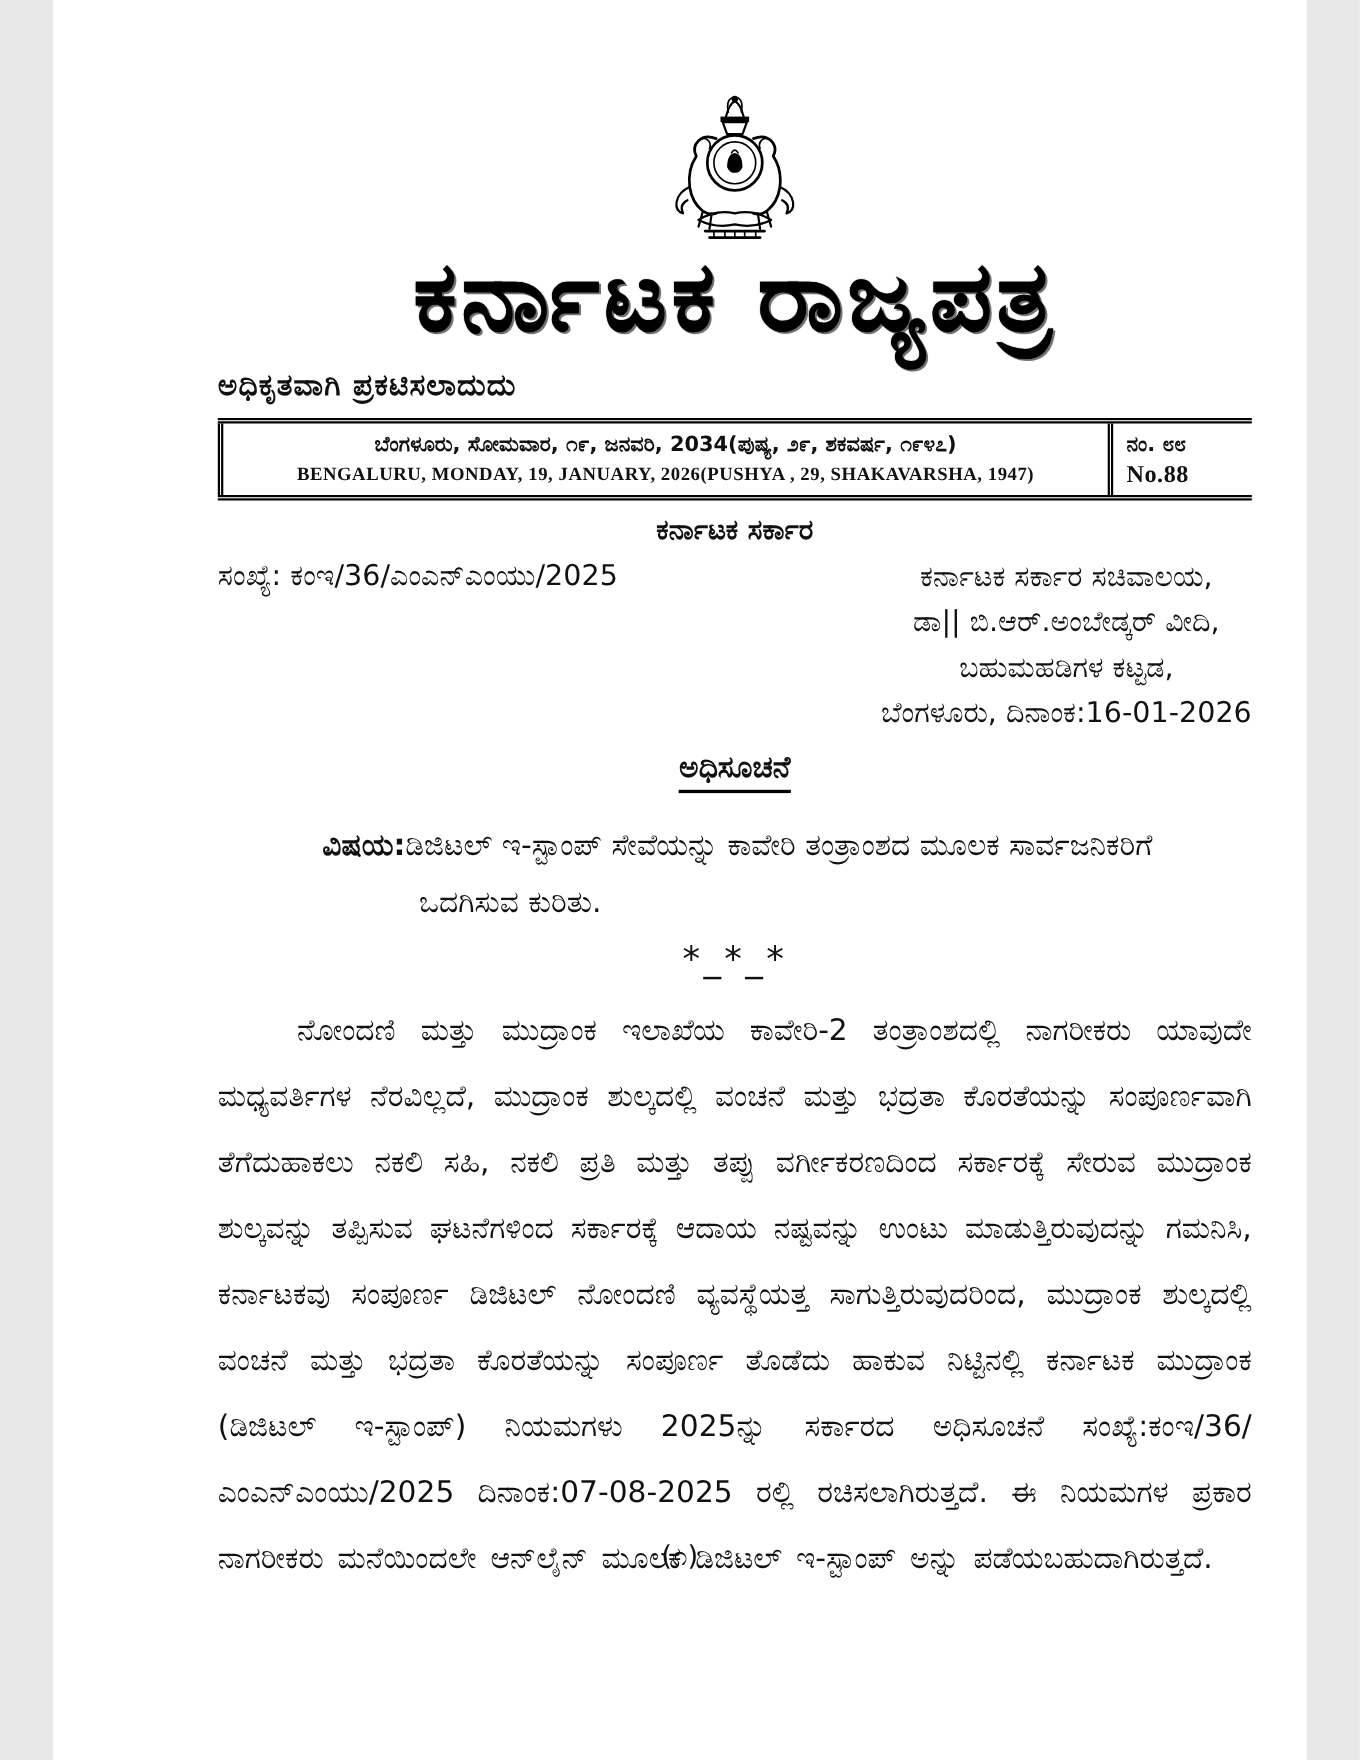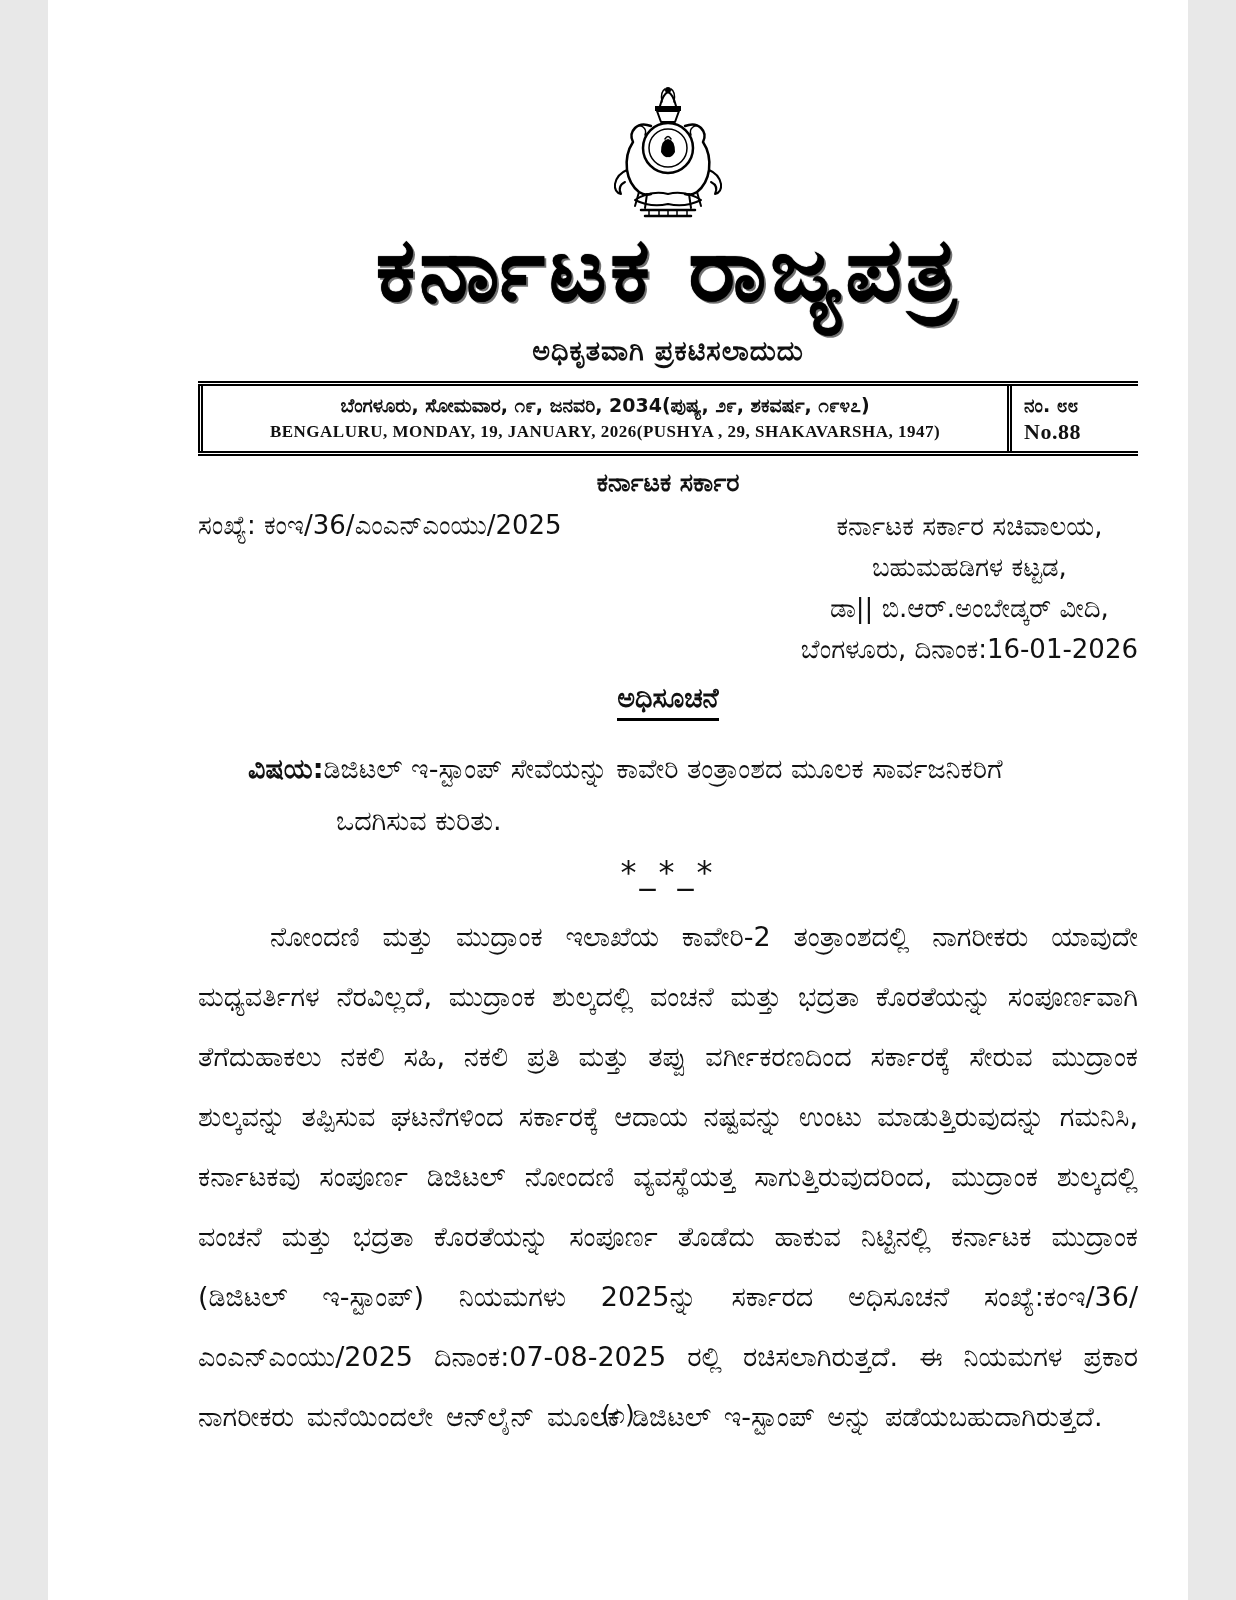--- a/index.html
+++ b/index.html
@@ -35,21 +35,21 @@
     font-size: 88px;
     line-height: 1.1;
     font-weight: bold;
     letter-spacing: 4px;
     color: #000;
     text-shadow: 0 0 1px #000, 2px 2px 0 rgba(0,0,0,0.55);
     white-space: nowrap;
   }
   .masthead-sub1 {
     margin-top: 16px;
-    text-align: center;
+    text-align: left;
     font-size: 27px;
     font-weight: bold;
     letter-spacing: 1px;
   }
   .masthead-sub2 {
     margin-top: 8px;
     text-align: center;
     font-size: 31px;
     font-weight: bold;
   }
@@ -116,21 +116,21 @@
   .notif-heading-wrap { margin-top: 14px; text-align: center; font-family: Liberation Mono, monospace; }
   .notif-heading {
     display: inline-block;
     font-size: 27px;
     font-weight: bold;
     border-bottom: 3px solid #000;
     padding-bottom: 3px;
   }
   .subject-block {
     margin-top: 22px;
-    margin-left: 50px;
+    margin-left: 95px;
     width: 745px;
     font-size: 27px;
     line-height: 52px;
     padding-left: 88px;
     text-indent: -88px;
   }
   .subject-label { font-weight: bold; }
   .separator {
     margin-top: 6px;
     text-align: center;
@@ -207,22 +207,22 @@
         <div class="en-line-sm">No.88</div>
       </div>
     </div>
 
     <div class="gov-heading">ಕರ್ನಾಟಕ ಸರ್ಕಾರ</div>
 
     <div class="ref-address-row">
       <div class="ref-number">ಸಂಖ್ಯೆ: ಕಂಇ/36/ಎಂಎನ್‌ಎಂಯು/2025</div>
       <div class="address-block">
         <div>ಕರ್ನಾಟಕ ಸರ್ಕಾರ ಸಚಿವಾಲಯ,</div>
+        <div>ಡಾ|| ಬಿ.ಆರ್.ಅಂಬೇಡ್ಕರ್ ವೀದಿ,</div>
         <div>ಬಹುಮಹಡಿಗಳ ಕಟ್ಟಡ,</div>
-        <div>ಡಾ|| ಬಿ.ಆರ್.ಅಂಬೇಡ್ಕರ್ ವೀದಿ,</div>
         <div>ಬೆಂಗಳೂರು, ದಿನಾಂಕ:16-01-2026</div>
       </div>
     </div>
 
     <div class="notif-heading-wrap">
       <span class="notif-heading">ಅಧಿಸೂಚನೆ</span>
     </div>
 
     <div class="subject-block">
       <span class="subject-label">ವಿಷಯ:</span><span>ಡಿಜಿಟಲ್ ಇ-ಸ್ಟಾಂಪ್ ಸೇವೆಯನ್ನು ಕಾವೇರಿ ತಂತ್ರಾಂಶದ ಮೂಲಕ ಸಾರ್ವಜನಿಕರಿಗೆ ಒದಗಿಸುವ ಕುರಿತು.</span>

